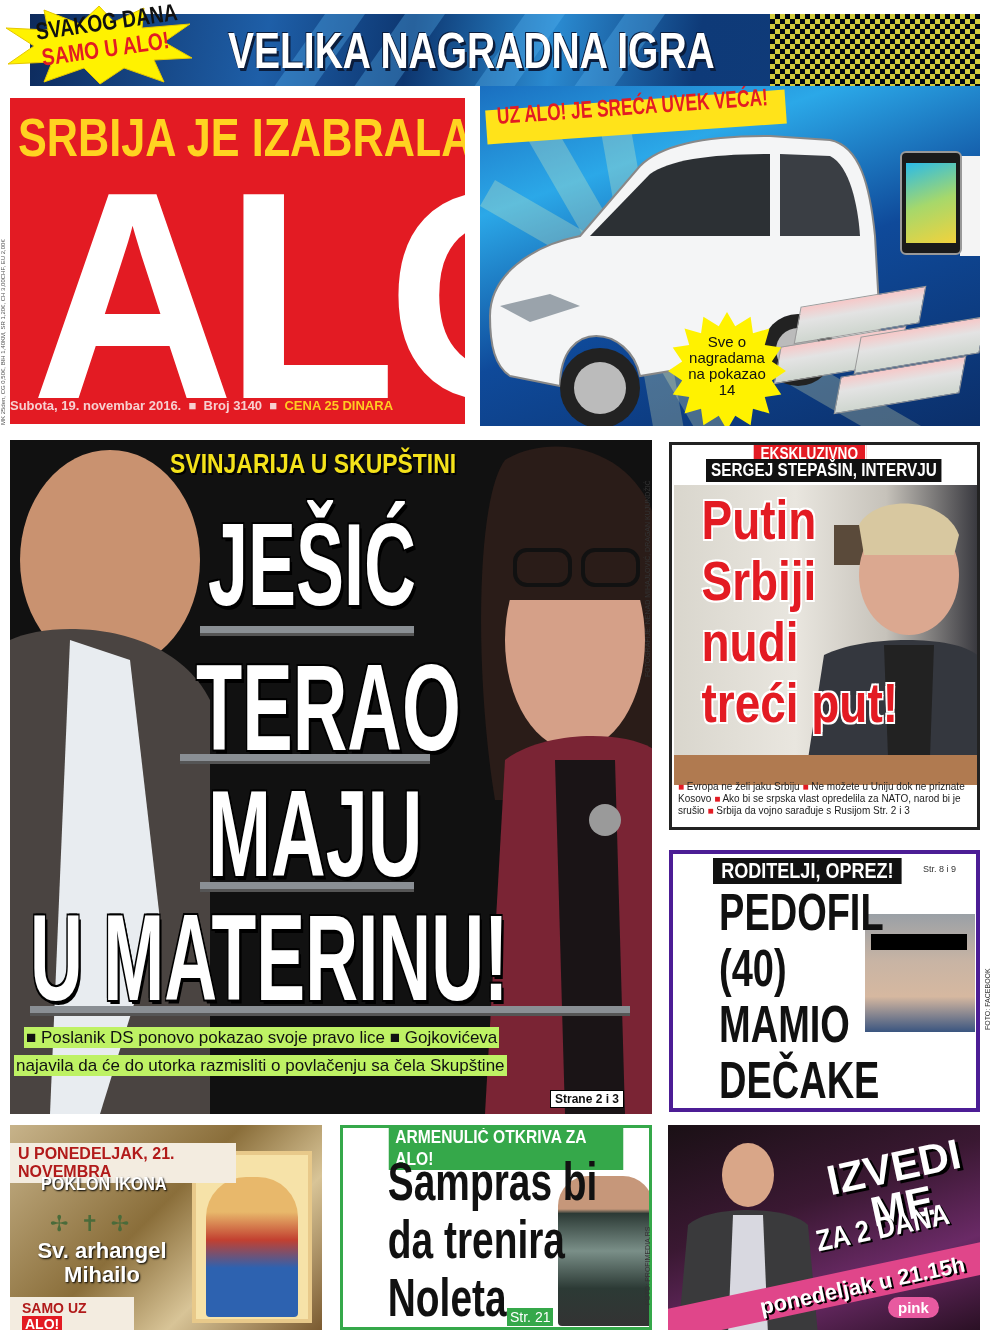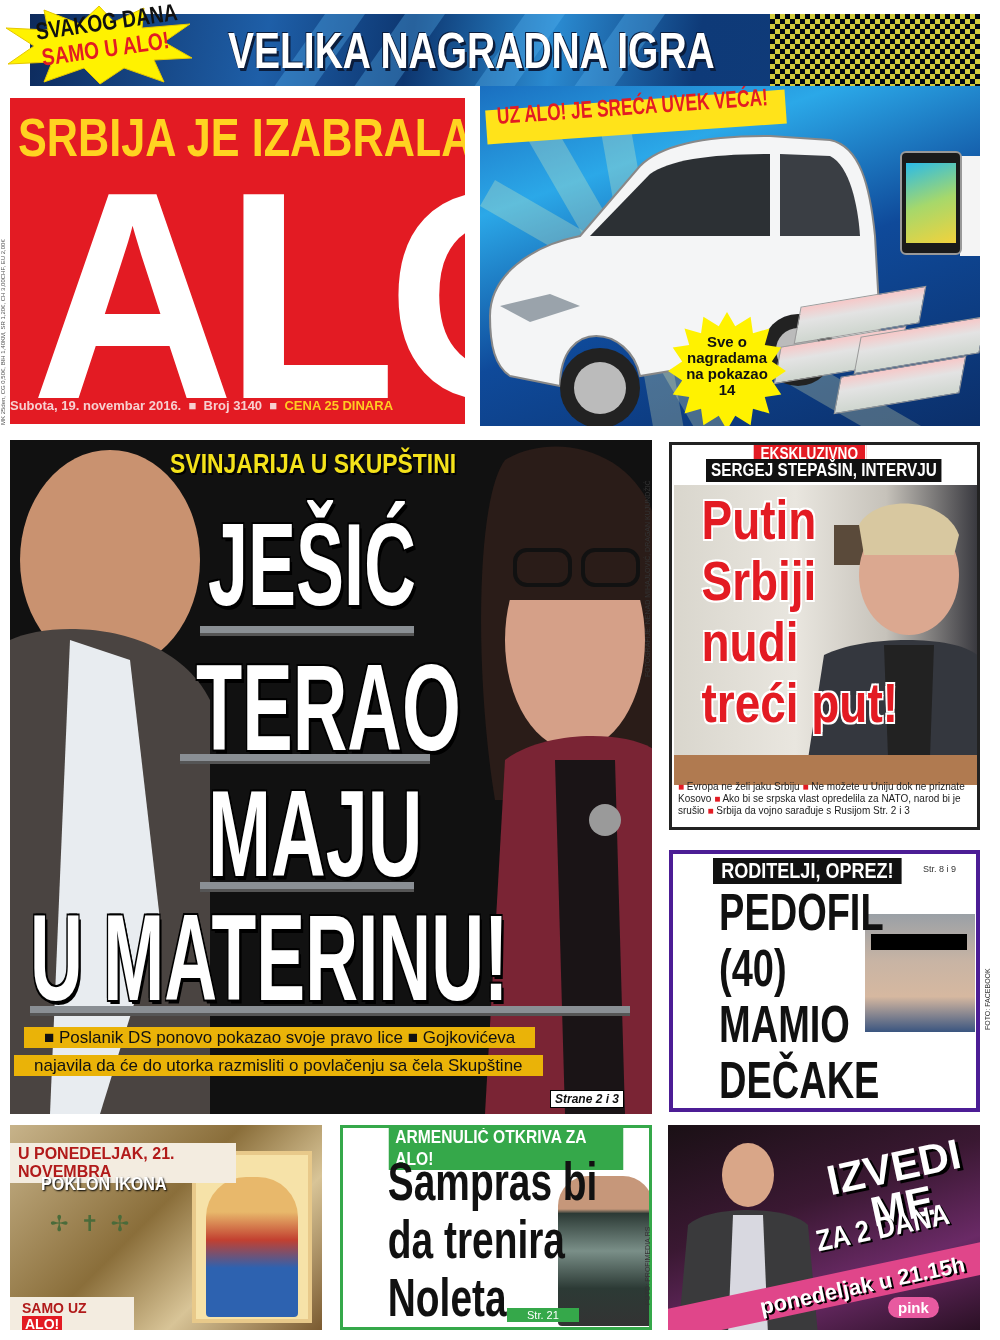--- a/index.html
+++ b/index.html
@@ -34,32 +34,32 @@
     background: linear-gradient(160deg, #1a6fc0 0%, #2ba8e8 25%, #0f4a9a 55%, #0b2f6a 100%); overflow: hidden; }
   #prize .ray { position: absolute; width: 30px; height: 500px; background: rgba(255,255,180,0.25); transform-origin: top left; }
   #prize-tag { left: 6px; top: 14px; width: 300px; height: 34px; background: #ffe31a; transform: rotate(-4deg); }
   #prize-tag-text { left: 16px; top: 16px; color: #e31b23; font-size: 24px; transform: rotate(-4deg) scaleX(0.72); }
   #car { left: -10px; top: 40px; }
   #phone { left: 420px; top: 65px; width: 62px; height: 104px; background: #1a1a1a; border-radius: 6px; border: 2px solid #999; }
   #phone-screen { left: 4px; top: 10px; width: 50px; height: 80px; background: linear-gradient(160deg, #2bbbe8, #a6d86b, #f2d23c); }
   #phone-back { left: 480px; top: 70px; width: 30px; height: 100px; background: #f4f4f4; }
   .cash { position: absolute; width: 120px; height: 38px; background: linear-gradient(#f6c8c8, #e3e3e3 40%, #cfd6cf); border: 1px solid #999; transform: skewX(-20deg) rotate(-10deg); }
   #prize-star { left: 188px; top: 226px; width: 118px; height: 118px; }
-  #prize-star-text { left: 188px; top: 248px; width: 118px; text-align: center; color: #111; font-size: 15px; font-weight: 700; line-height: 16px; }
+  #prize-star-text { left: 188px; top: 248px; width: 118px; text-align: center; color: #111; font-size: 15px; font-weight: 400; line-height: 16px; }
 
   
   #main { left: 10px; top: 440px; width: 642px; height: 674px; background: #111; overflow: hidden; }
   #main-man { left: 0; top: 0; width: 200px; height: 674px; }
   #main-woman { left: 455px; top: 0; width: 190px; height: 674px; }
   #kicker { left: 160px; top: 8px; color: #f4e21a; font-size: 28px; transform: scaleX(0.82); text-shadow: 2px 2px 0 #000; }
   .hl { color: #fff; font-weight: 700; text-shadow: 4px 4px 0 #000, -2px -2px 0 #000, 2px -2px 0 #000, -2px 2px 0 #000; transform-origin: left top; white-space: nowrap; }
   .bar { position: absolute; height: 10px; background: #8a8f94; border-bottom: 3px solid #555; }
   #deck { left: 14px; top: 584px; width: 626px; font-size: 17px; color: #111; line-height: 28px; }
-  .hilite { background: #eab308; padding: 1px 20px; box-decoration-break: clone; -webkit-box-decoration-break: clone; }
-  #main-pages { left: 540px; top: 650px; background: #fff; color: #111; font-size: 12px; font-weight: 700; padding: 1px 4px; border: 1px solid #000; font-style: italic; }
+  .hilite { background: #bef264; padding: 1px 2px; box-decoration-break: clone; -webkit-box-decoration-break: clone; }
+  #main-pages { left: 540px; top: 650px; background: #fff; color: #111; font-size: 12px; font-weight: 700; padding: 1px 4px; border: 1px solid #000; }
   #photo-credit { left: 644px; top: 480px; width: 10px; height: 340px; font-size: 7px; color: #333; writing-mode: vertical-rl; transform: rotate(180deg); text-align: right; }
 
   
   #putin { left: 669px; top: 442px; width: 311px; height: 388px; border: 3px solid #222; background: #fff; overflow: hidden; }
   #putin-photo { left: 2px; top: 40px; width: 303px; height: 300px; background: linear-gradient(90deg, #d9d6cd 0%, #e9e6df 40%, #c6c2ba 70%, #3a3a40 100%); }
   #putin-excl { left: 80px; top: -2px; background: #e31b23; color: #fff; font-size: 16px; padding: 0 8px; transform: scaleX(0.85); border: 2px solid #fff; }
   #putin-kick { left: 34px; top: 14px; background: #111; color: #fff; font-size: 18px; padding: 1px 6px; transform: scaleX(0.85); }
   #putin-hl { left: 8px; top: 44px; color: #e31b23; font-size: 56px; line-height: 61px; font-weight: 700; transform: scaleX(0.82); text-shadow: 2px 2px 0 #fff, -2px -2px 0 #fff, 2px -2px 0 #fff, -2px 2px 0 #fff; }
   #putin-deck { left: 6px; top: 336px; width: 298px; font-size: 10px; line-height: 12px; color: #222; }
   .sq { color: #e31b23; }
@@ -80,21 +80,21 @@
   #ikona-name { left: 12px; top: 114px; color: #fff; font-size: 22px; font-weight: 700; text-align: center; width: 160px; line-height: 24px; text-shadow: 1px 1px 2px #000; }
   #ikona-only { left: 0; top: 172px; width: 124px; background: #f3ece0; color: #b11a1a; font-size: 14px; font-weight: 700; padding: 3px 12px; }
   #ikona-alo { background: #e31b23; color: #fff; padding: 0 3px; }
   #icon-frame { left: 182px; top: 26px; width: 120px; height: 172px; background: #f6e2a8; border: 4px solid #e8c98a; }
   #icon-saint { left: 196px; top: 52px; width: 92px; height: 140px; background: linear-gradient(#e8b86b 0%, #e8b86b 25%, #c24030 45%, #2d62b0 65%, #2d62b0 100%); border-radius: 40px 40px 4px 4px; }
   #crosses { left: 40px; top: 86px; color: #4a6b3a; font-size: 22px; letter-spacing: 12px; }
 
   #sampras { left: 340px; top: 1125px; width: 312px; height: 205px; border: 3px solid #35a84a; background: #fff; overflow: hidden; }
   #sampras-kick { left: 20px; top: -2px; background: #35a84a; color: #fff; font-size: 19px; font-weight: 700; padding: 0 8px; transform: scaleX(0.82); }
   #sampras-hl { left: 4px; top: 24px; color: #111; font-size: 54px; line-height: 58px; font-weight: 700; transform: scaleX(0.72); }
-  #sampras-pages { left: 164px; top: 180px; background: #35a84a; color: #fff; font-size: 11px; padding: 1px 20px; }
+  #sampras-pages { left: 164px; top: 180px; background: #35a84a; color: #fff; font-size: 14px; padding: 1px 3px; }
   #sampras-photo { left: 215px; top: 48px; width: 95px; height: 150px; background: linear-gradient(#c6977a 0%, #c6977a 22%, #2c3a35 25%, #7a8f88 50%, #2c3a35 75%, #333 100%); border-radius: 30px 30px 4px 4px; }
   #sampras-credit { left: 644px; top: 1195px; width: 10px; height: 110px; font-size: 7px; color: #333; writing-mode: vertical-rl; transform: rotate(180deg); }
 
   #pink { left: 668px; top: 1125px; width: 312px; height: 205px; background: linear-gradient(160deg, #1a1015 0%, #3a1832 40%, #6a2a66 70%, #2a1024 100%); overflow: hidden; }
   #pink-man { left: 10px; top: 10px; width: 140px; height: 200px; }
   #pink-title { left: 150px; top: 22px; color: #fff; font-size: 42px; font-weight: 900; line-height: 40px; transform: rotate(-12deg); text-shadow: 3px 3px 0 #000; text-align: center; width: 160px; }
   #pink-sub { left: 145px; top: 100px; color: #fff; font-size: 30px; transform: rotate(-12deg) scaleX(0.85); text-shadow: 2px 2px 0 #000; }
   #pink-band { left: -20px; top: 150px; width: 360px; height: 32px; background: #e0468a; transform: rotate(-12deg); }
   #pink-time { left: 90px; top: 148px; color: #fff; font-size: 22px; font-weight: 700; transform: rotate(-12deg); text-shadow: 2px 2px 0 #000; }
   #pink-logo { left: 220px; top: 172px; color: #fff; font-size: 15px; font-weight: 700; background: #e85aa0; border-radius: 14px; padding: 2px 10px; }
@@ -242,20 +242,24 @@
   </div>
 </div>
 <div id="pedo-credit" class="abs">FOTO: FACEBOOK</div>
 
 <div id="ikona" class="abs">
   <div id="icon-frame" class="abs"></div>
   <div id="icon-saint" class="abs"></div>
   <div id="ikona-date" class="abs">U PONEDELJAK, 21. NOVEMBRA</div>
   <div id="ikona-gift" class="abs">POKLON IKONA</div>
   <div id="crosses" class="abs">✢✝✢</div>
+  <div id="ikona-name" class="abs">
+    <div>Sv. arhangel</div>
+    <div>Mihailo</div>
+  </div>
   <div id="ikona-only" class="abs">
     <span>SAMO UZ</span>
     <span id="ikona-alo">ALO!</span>
   </div>
 </div>
 
 <div id="sampras" class="abs">
   <div id="sampras-photo" class="abs"></div>
   <div id="sampras-kick" class="abs">ARMENULIĆ OTKRIVA ZA ALO!</div>
   <div id="sampras-hl" class="abs">

